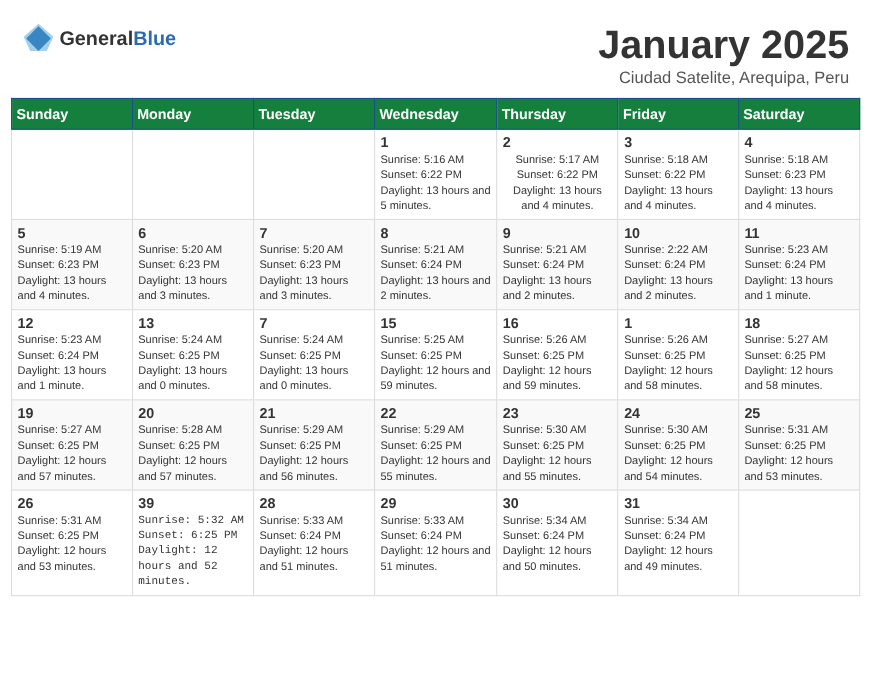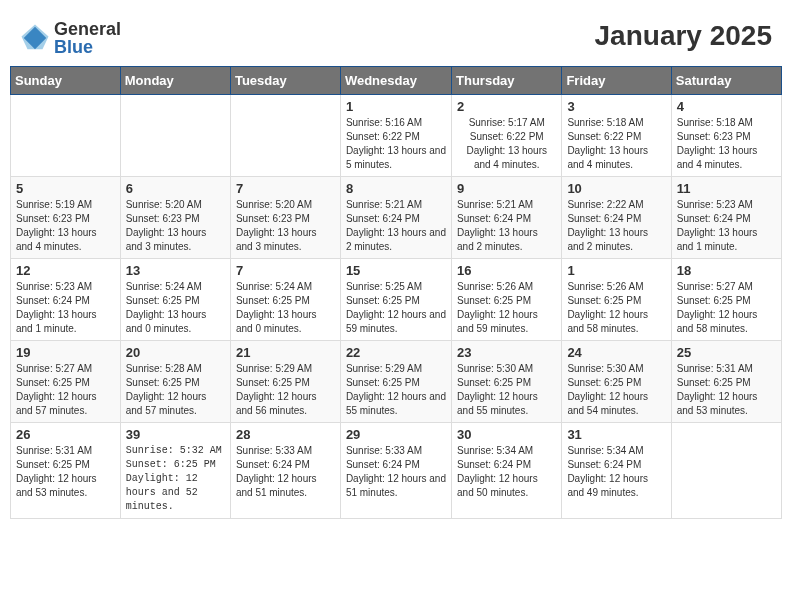--- a/index.html
+++ b/index.html
@@ -15,21 +15,21 @@
       align-items: flex-start;
       justify-content: space-between;
       padding: 10px 10px 5px 10px;
     }
     .logo {
       display: flex;
       align-items: center;
     }
     .logo-text {
       display: flex;
-      flex-direction: column;
+      flex-direction: row;
       line-height: 1;
     }
     .logo-general {
       font-size: 18px;
       font-weight: bold;
       color: #333;
     }
     .logo-blue {
       font-size: 18px;
       font-weight: bold;
@@ -37,21 +37,21 @@
     }
     .logo-icon {
       width: 30px;
       height: 30px;
       margin-right: 4px;
     }
     .title-block {
       text-align: right;
     }
     .month-title {
-      font-size: 28px;
+      font-size: 36px;
       font-weight: bold;
       color: #333;
     }
     .location {
       font-size: 15px;
       color: #555;
     }
     .calendar {
       width: 100%;
       border-collapse: collapse;
@@ -88,39 +88,40 @@
     .empty-cell {
       background: #fafafa;
     }
     tr:nth-child(even) td {
       background-color: #f9f9f9;
     }
     tr:nth-child(odd) td {
       background-color: #ffffff;
     }
     .calendar thead tr th {
-      background-color: #737373;
+      background-color: #15803d;
     }
   </style>
 </head>
 <body>
 
 <div class="header">
   <div class="logo">
     <svg class="logo-icon" viewBox="0 0 40 40">
       <polygon points="20,5 35,20 20,35 5,20" fill="#2b6cb0"></polygon>
       <polygon points="20,2 38,18 30,35 10,35 2,18" fill="#4a9fd4" opacity="0.5"></polygon>
     </svg>
     <div class="logo-text">
       <span class="logo-general">General</span>
       <span class="logo-blue">Blue</span>
     </div>
   </div>
   <div class="title-block">
     <div class="month-title">January 2025</div>
+    <div class="location">Ciudad Satelite, Arequipa, Peru</div>
   </div>
 </div>
 
 <table class="calendar">
   <thead>
     <tr>
     <th>Sunday</th>
         <th>Monday</th>
         <th>Tuesday</th>
         <th>Wednesday</th>

